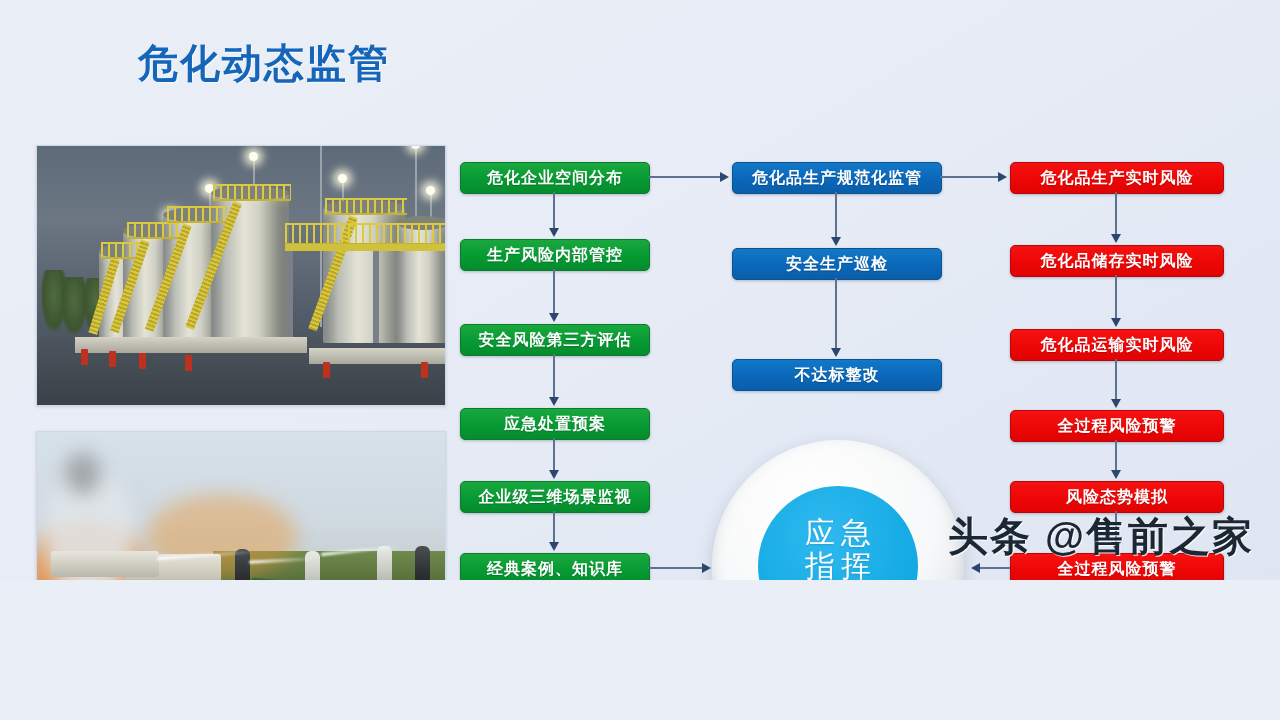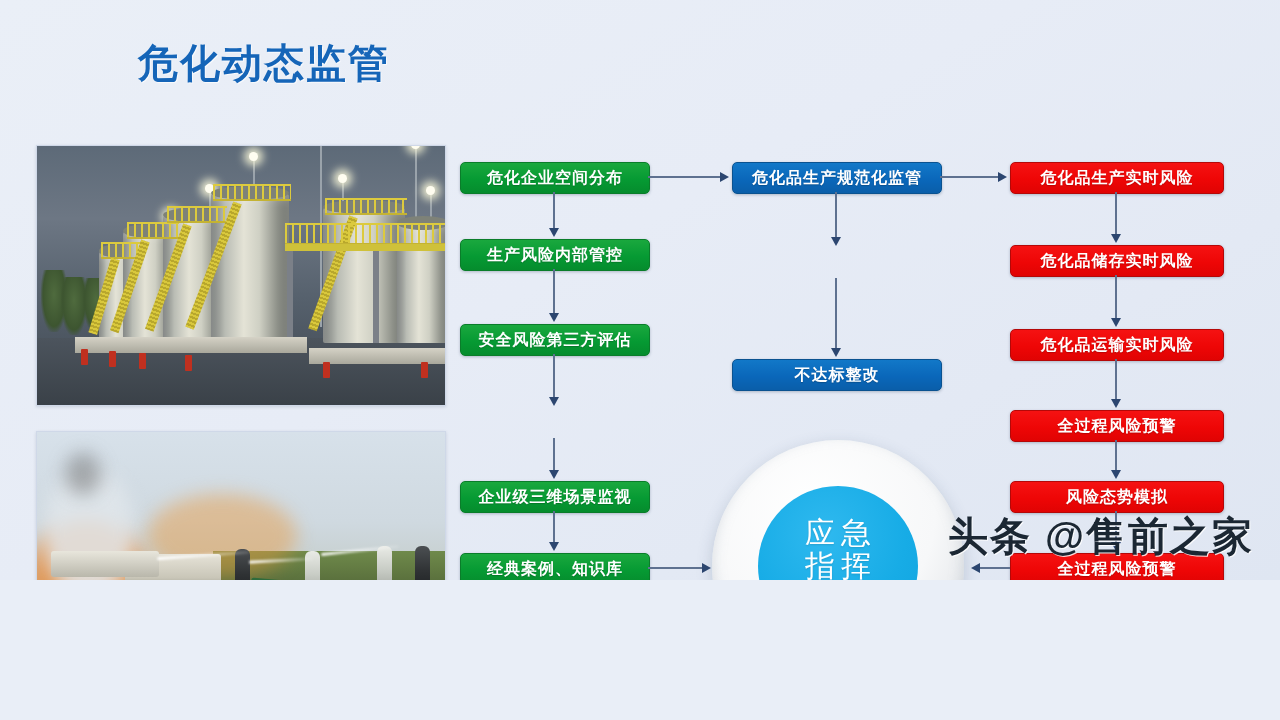--- a/index.html
+++ b/index.html
@@ -356,35 +356,37 @@
     <div class="water-jet" style="left:284px; top:45%; width:78px; transform:rotate(-6deg);"></div>
 
     <div class="ph-layer" style="left:214px; top:59%; width:170px; height:5px; background:#2e6b3c; border-radius:3px; transform:rotate(5deg);"></div>
     <div class="hose" style="left:8px; bottom:22%; width:392px; transform:rotate(-0.6deg);"></div>
     <div class="hose" style="left:8px; bottom:19%; width:392px; background:#cf362a; transform:rotate(-0.4deg);"></div>
   </div>
 
   <div class="node green" style="left:460px; top:162px; width:188px;text-align:right;">危化企业空间分布</div>
   <div class="node green" style="left:460px; top:239px; width:188px;">生产风险内部管控</div>
   <div class="node green" style="left:460px; top:324px; width:188px;">安全风险第三方评估</div>
+  <div class="node green" style="left:460px; top:408px; width:188px;">应急处置预案</div>
   <div class="node green" style="left:460px; top:481px; width:188px;text-align:center;">企业级三维场景监视</div>
   <div class="node green" style="left:460px; top:553px; width:188px;">经典案例、知识库</div>
 
   <div class="conn-v" style="left:553px; top:192px; height:38px;"></div>
   <div class="arrow-d" style="left:549px; top:228px;"></div>
   <div class="conn-v" style="left:553px; top:269px; height:46px;"></div>
   <div class="arrow-d" style="left:549px; top:313px;"></div>
   <div class="conn-v" style="left:553px; top:354px; height:45px;"></div>
   <div class="arrow-d" style="left:549px; top:397px;"></div>
   <div class="conn-v" style="left:553px; top:438px; height:34px;"></div>
   <div class="arrow-d" style="left:549px; top:470px;"></div>
   <div class="conn-v" style="left:553px; top:511px; height:33px;"></div>
   <div class="arrow-d" style="left:549px; top:542px;"></div>
 
   <div class="node blue" style="left:732px; top:162px; width:208px;">危化品生产规范化监管</div>
+  <div class="node blue" style="left:732px; top:248px; width:208px;">安全生产巡检</div>
   <div class="node blue" style="left:732px; top:359px; width:208px;">不达标整改</div>
 
   <div class="conn-v" style="left:835px; top:192px; height:47px;"></div>
   <div class="arrow-d" style="left:831px; top:237px;"></div>
   <div class="conn-v" style="left:835px; top:278px; height:72px;"></div>
   <div class="arrow-d" style="left:831px; top:348px;"></div>
 
   <div class="node red" style="left:1010px; top:162px; width:212px;">危化品生产实时风险</div>
   <div class="node red" style="left:1010px; top:245px; width:212px;">危化品储存实时风险</div>
   <div class="node red" style="left:1010px; top:410px; width:212px;">全过程风险预警</div>

